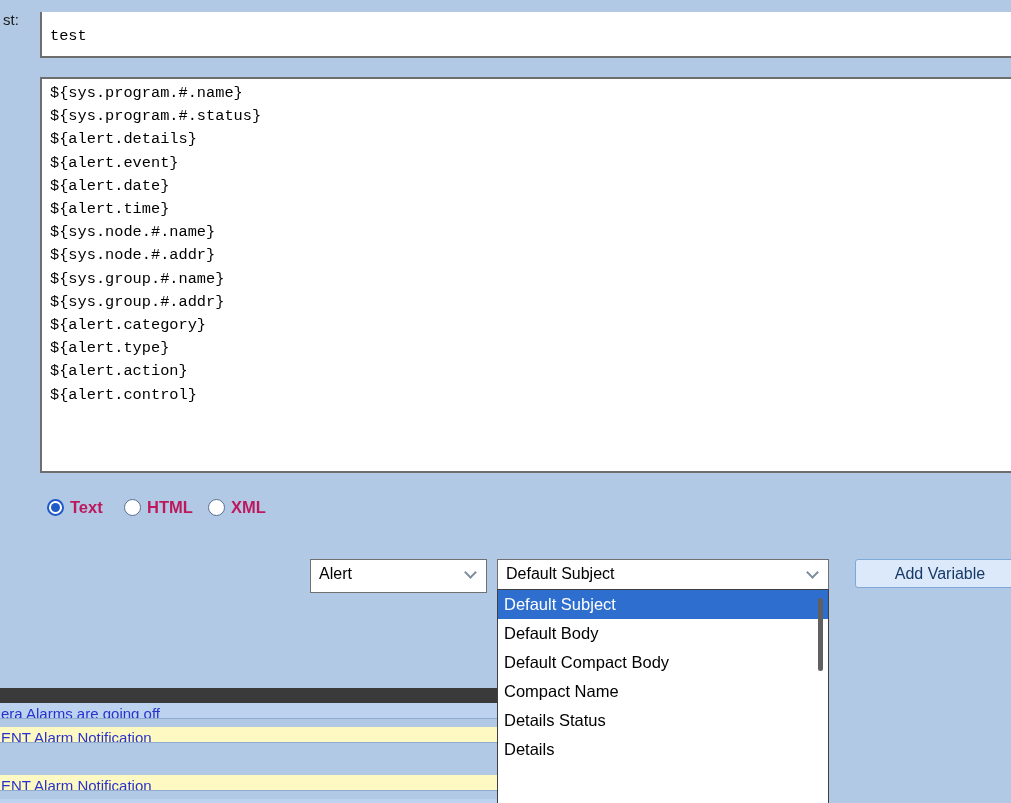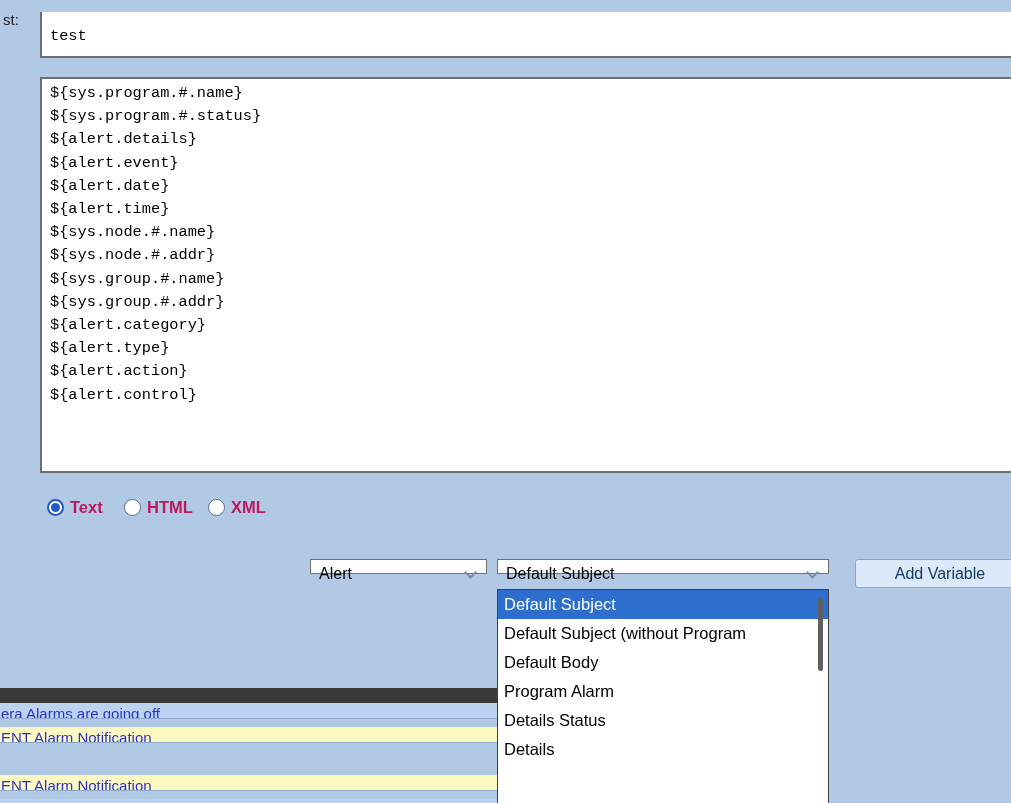--- a/index.html
+++ b/index.html
@@ -40,21 +40,21 @@
   .radio.selected::after {
     content:""; position:absolute; inset:2px; border-radius:50%; background:#2059c8;
   }
   .radio-label {
     position:absolute; top:486px; font-weight:bold; font-size:16.5px;
     color:#be185d; cursor:pointer;
   }
 
   
   .combo {
-    position:absolute; top:547px; height:15px; background:#fff;
+    position:absolute; top:547px; height:34px; background:#fff;
     border:1px solid #707070; font-size:16px; color:#000;
     line-height:27px; padding-left:8px; cursor:pointer;
   }
   #combo-category { left:310px; width:177px; }
   #combo-variable { left:497px; width:332px; }
   .combo-value { display:inline-block; white-space:nowrap; overflow:hidden; max-width:85%; }
   .chevron {
     position:absolute; right:11px; top:8px; width:9px; height:9px;
     border-right:2px solid #7d8da0; border-bottom:2px solid #7d8da0;
     transform:rotate(45deg);
@@ -140,23 +140,23 @@
 
   <div class="combo" id="combo-variable">
     <span class="combo-value">Default Subject</span>
     <span class="chevron"></span>
   </div>
 
   <button class="add-btn">Add Variable</button>
 
   <div class="dropdown">
     <div class="dd-item selected">Default Subject</div>
-    <div class="dd-item">Default Subject (without Program</div>
     <div class="dd-item">Default Body</div>
-    <div class="dd-item">Program Alarm</div>
+    <div class="dd-item">Default Compact Body</div>
+    <div class="dd-item">Compact Name</div>
     <div class="dd-item">Details Status</div>
     <div class="dd-item">Details</div>
     <div class="dd-scrollbar"></div>
   </div>
 
   <div class="table-header-bar"></div>
 
   <div class="alert-row row-light" style="top:691px">
     <span>era Alarms are going off</span>
   </div>

